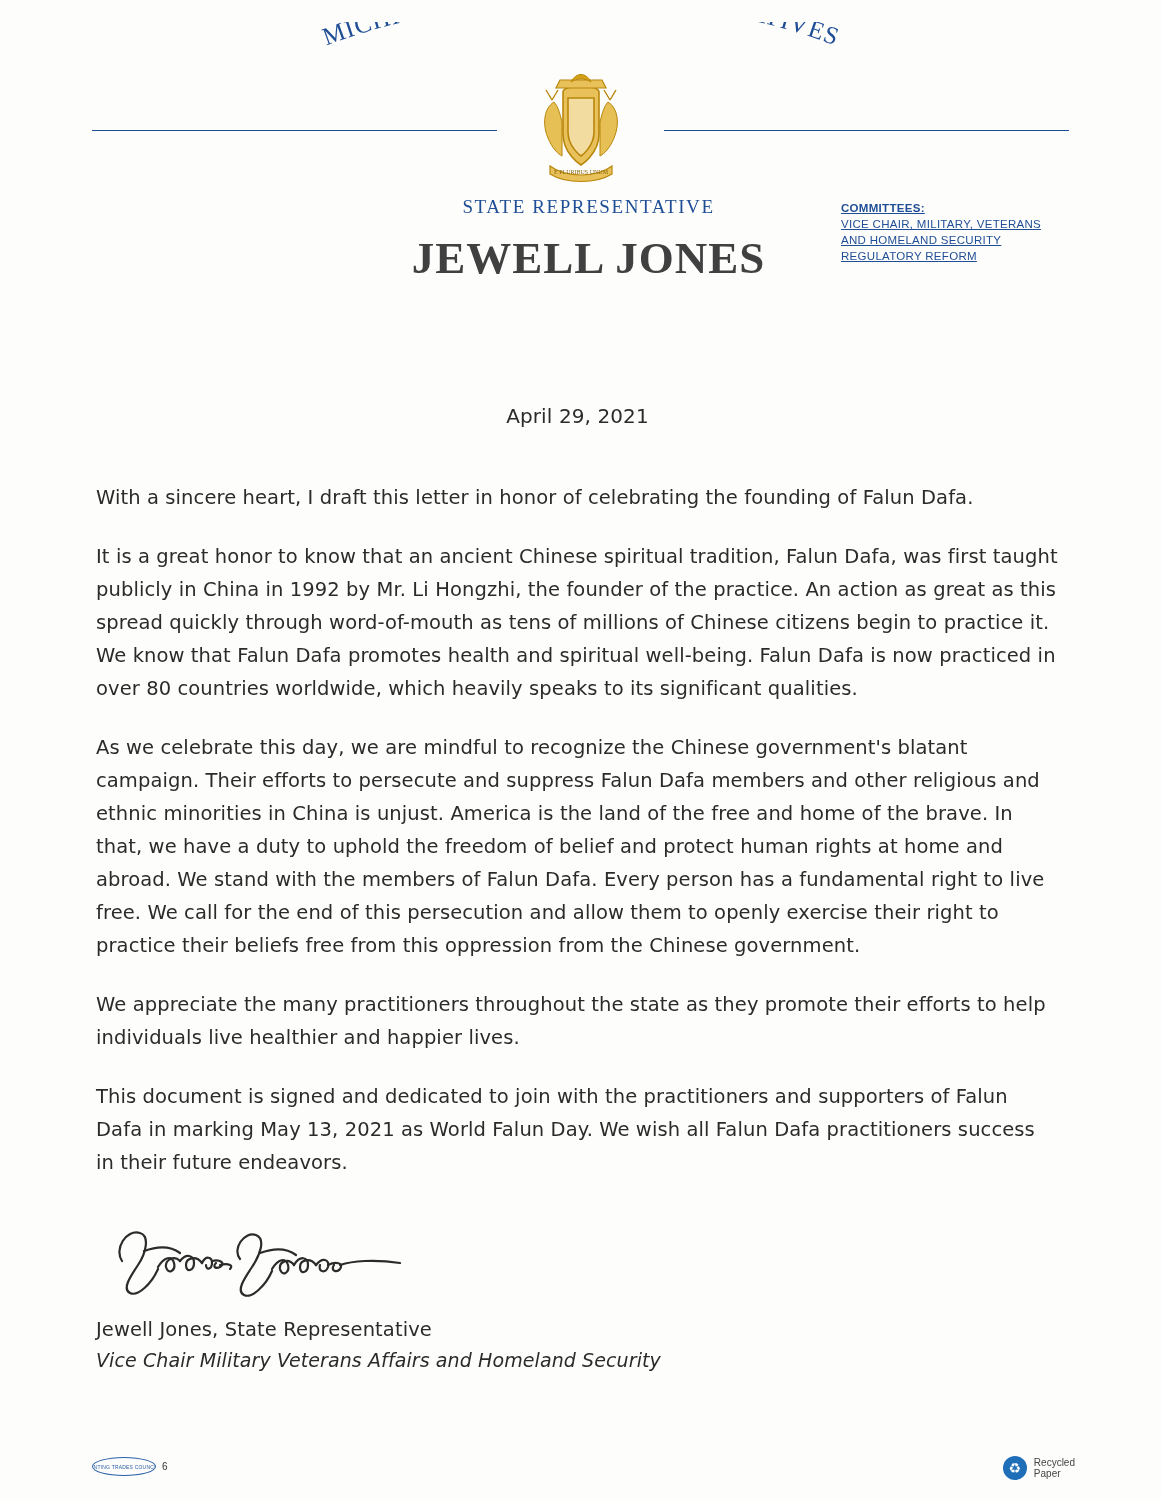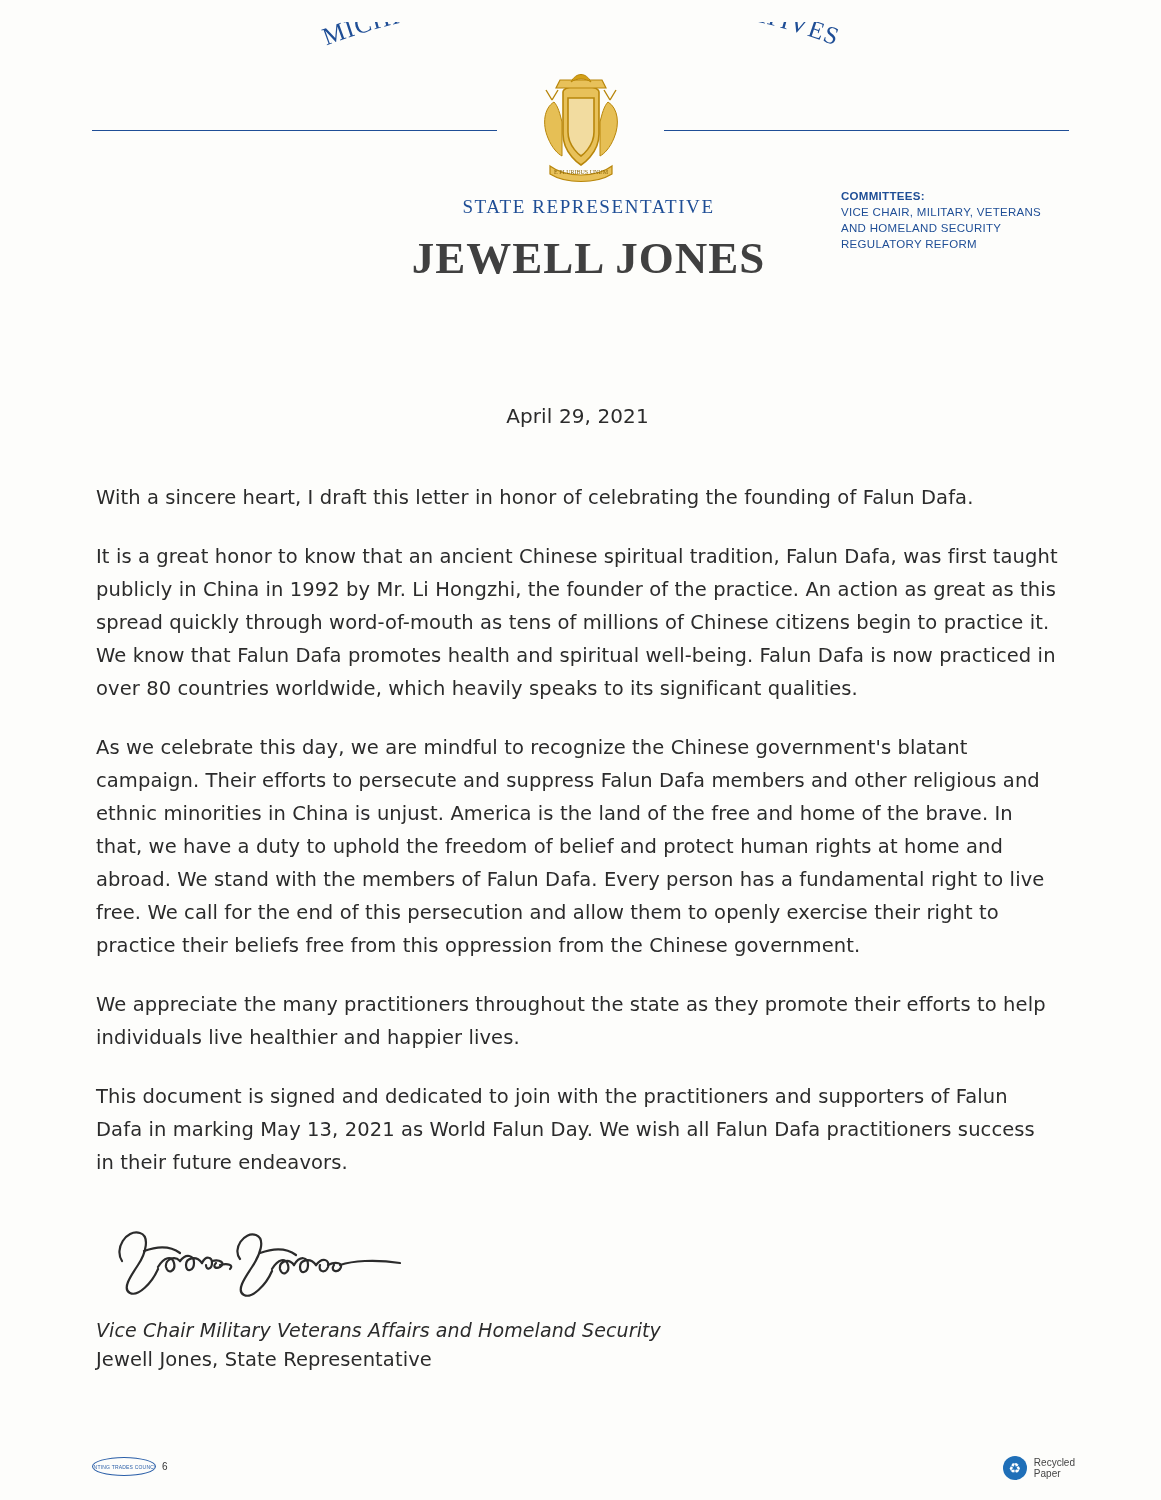--- a/index.html
+++ b/index.html
@@ -91,26 +91,27 @@
     font-size: 11.5px;
     line-height: 17.5px;
     color: #1f4e96;
     letter-spacing: 0.4px;
   }
   .addr-block .bold { font-weight: bold; }
 
   .committee-block {
     position: absolute;
     right: 80px;
-    top: 188px;
+    top: 200px;
     width: 240px;
     font-size: 11.5px;
     line-height: 16px;
     color: #1f4e96;
     letter-spacing: 0.3px;
+    text-decoration: underline;
   }
   .committee-block .bold { font-weight: bold; }
 
   
   .letter-body {
     position: absolute;
     left: 96px;
     right: 102px;
     top: 400px;
     font-family: "Liberation Sans", sans-serif;
@@ -284,22 +285,22 @@
           <path d="M152,48 C168,42 180,44 188,50"></path>
           <path d="M164,64 C170,54 178,52 180,60 C182,68 174,72 172,64 C171,57 180,52 186,60"></path>
           <path d="M186,60 C192,50 200,52 200,60 C200,68 192,70 192,62 C192,55 202,52 208,60"></path>
           <path d="M208,60 C214,52 222,54 220,62 C218,68 210,68 212,60"></path>
           <path d="M220,60 C228,56 236,58 232,64 C229,68 222,66 226,60"></path>
           <path d="M232,60 C244,56 266,54 292,58"></path>
         </g>
       </svg>
     </div>
 
+    <div class="handwriting sig-name">Jewell Jones, State Representative</div>
     <div class="handwriting sig-title">Vice Chair Military Veterans Affairs and Homeland Security</div>
-    <div class="handwriting sig-name">Jewell Jones, State Representative</div>
   </div>
 
   <div class="footer-union">
     <div class="union-bug">ALLIED PRINTING TRADES COUNCIL DETROIT</div>
     <div class="union-num">6</div>
   </div>
 
   <div class="footer-recycled">
     <div class="recycle-circle">♻</div>
     <div class="recycled-text">

